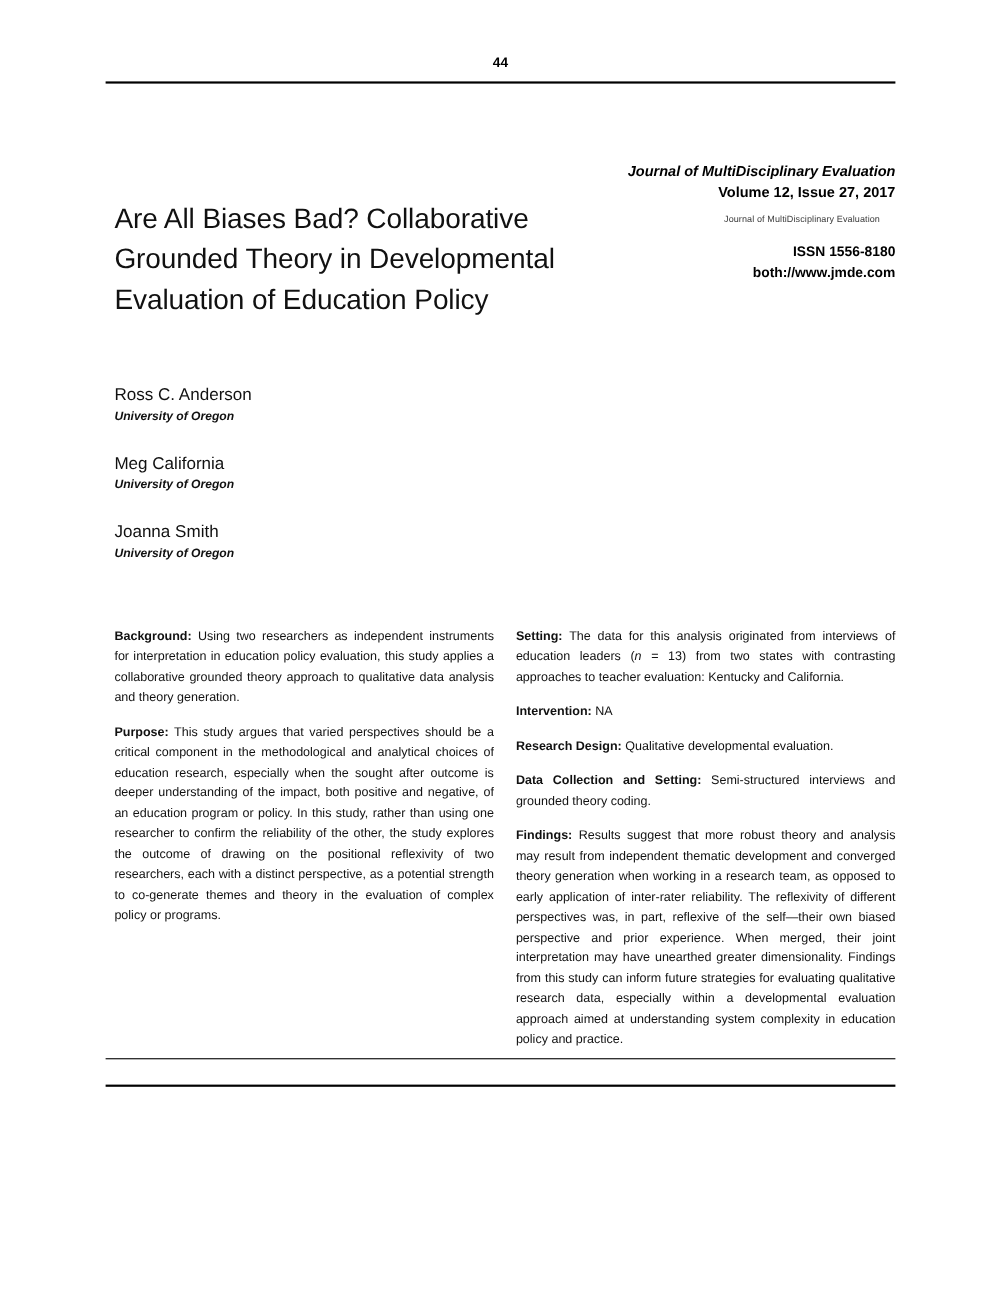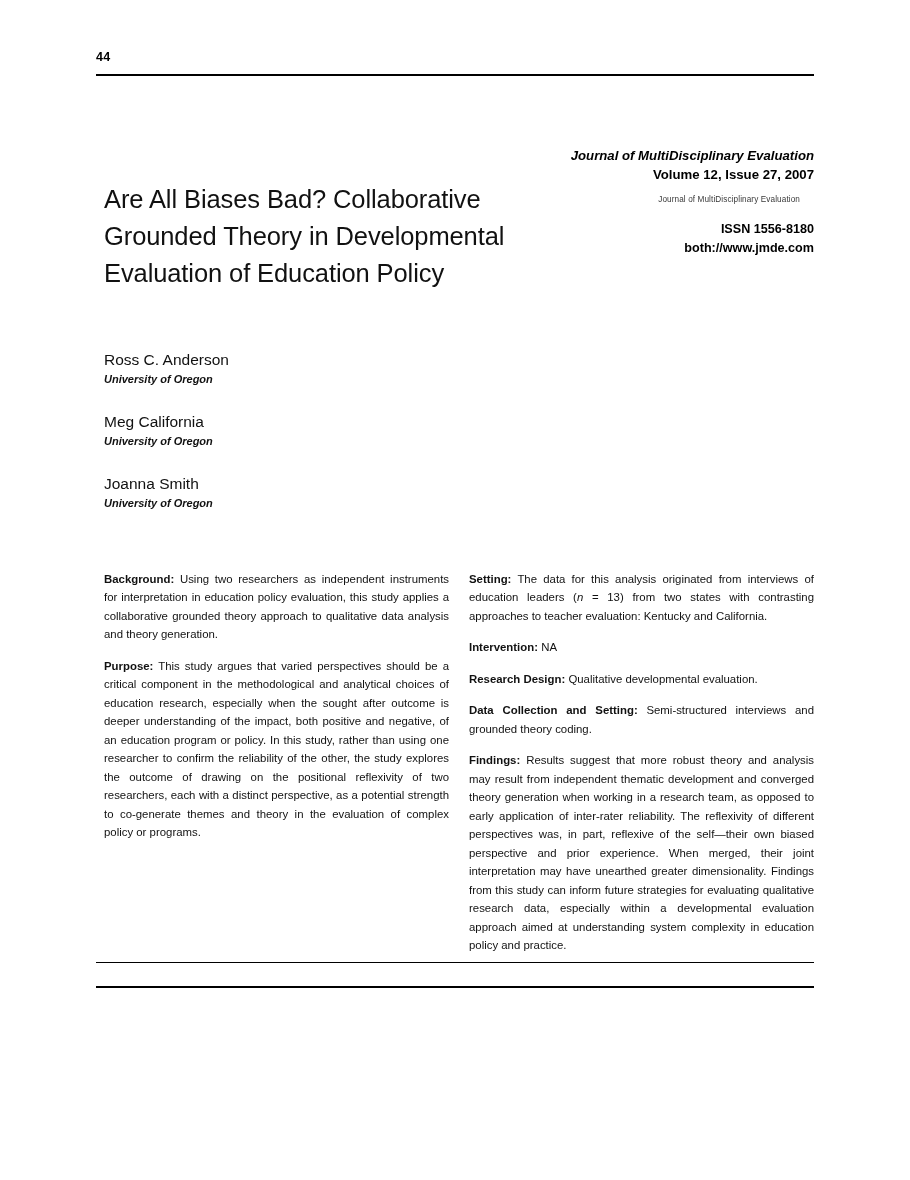--- a/index.html
+++ b/index.html
@@ -23,21 +23,21 @@
     height: 1180px;
     background: #ffffff;
   }
 
   
   .running-head {
     position: absolute;
     left: 96px;
     top: 50px;
     width: 718px;
-    text-align: left;
+    text-align: center;
     font-size: 12.5px;
     font-weight: bold;
     letter-spacing: 0.2px;
   }
   .head-rule {
     position: absolute;
     left: 96px;
     top: 74px;
     width: 718px;
     height: 0;
@@ -192,21 +192,21 @@
 </head>
 <body>
 
 <div class="page">
 
   <div class="running-head">44</div>
   <div class="head-rule"></div>
 
   <div class="masthead">
     <div class="journal-name">Journal of MultiDisciplinary Evaluation</div>
-    <div class="volume-line">Volume 12, Issue 27, 2007</div>
+    <div class="volume-line">Volume 12, Issue 27, 2017</div>
     <div class="logo-wrap">
       <div class="logo-sub">Journal of MultiDisciplinary Evaluation</div>
     </div>
     <div class="issn-block">
       <div>ISSN 1556-8180</div>
       <div>both://www.jmde.com</div>
     </div>
   </div>
 
   <h1 class="article-title">Are All Biases Bad? Collaborative Grounded Theory in Developmental Evaluation of Education Policy</h1>

